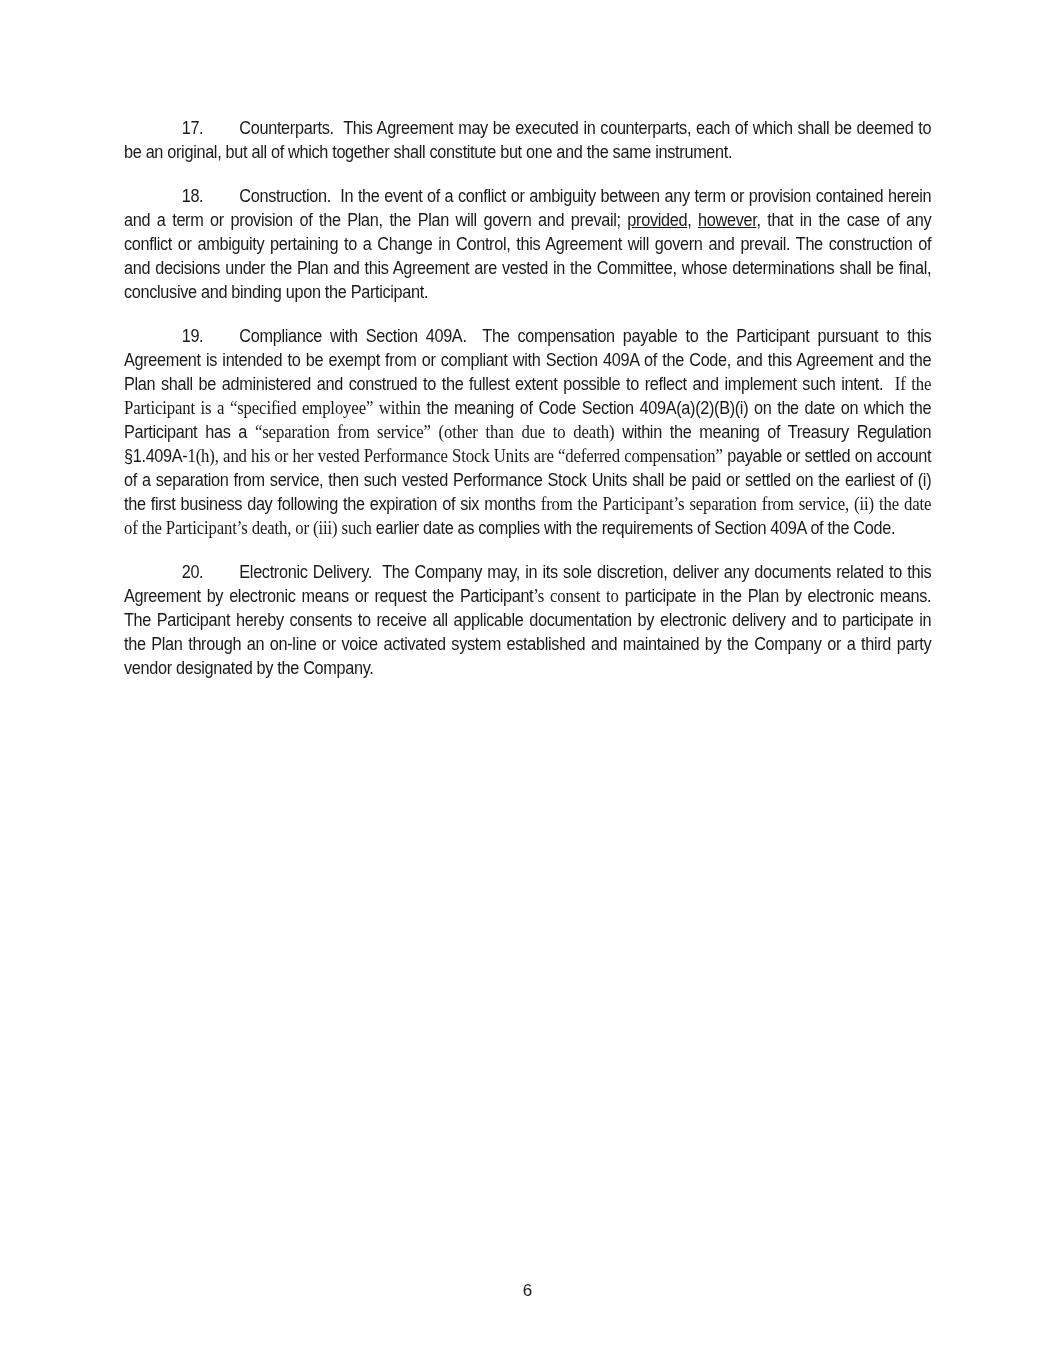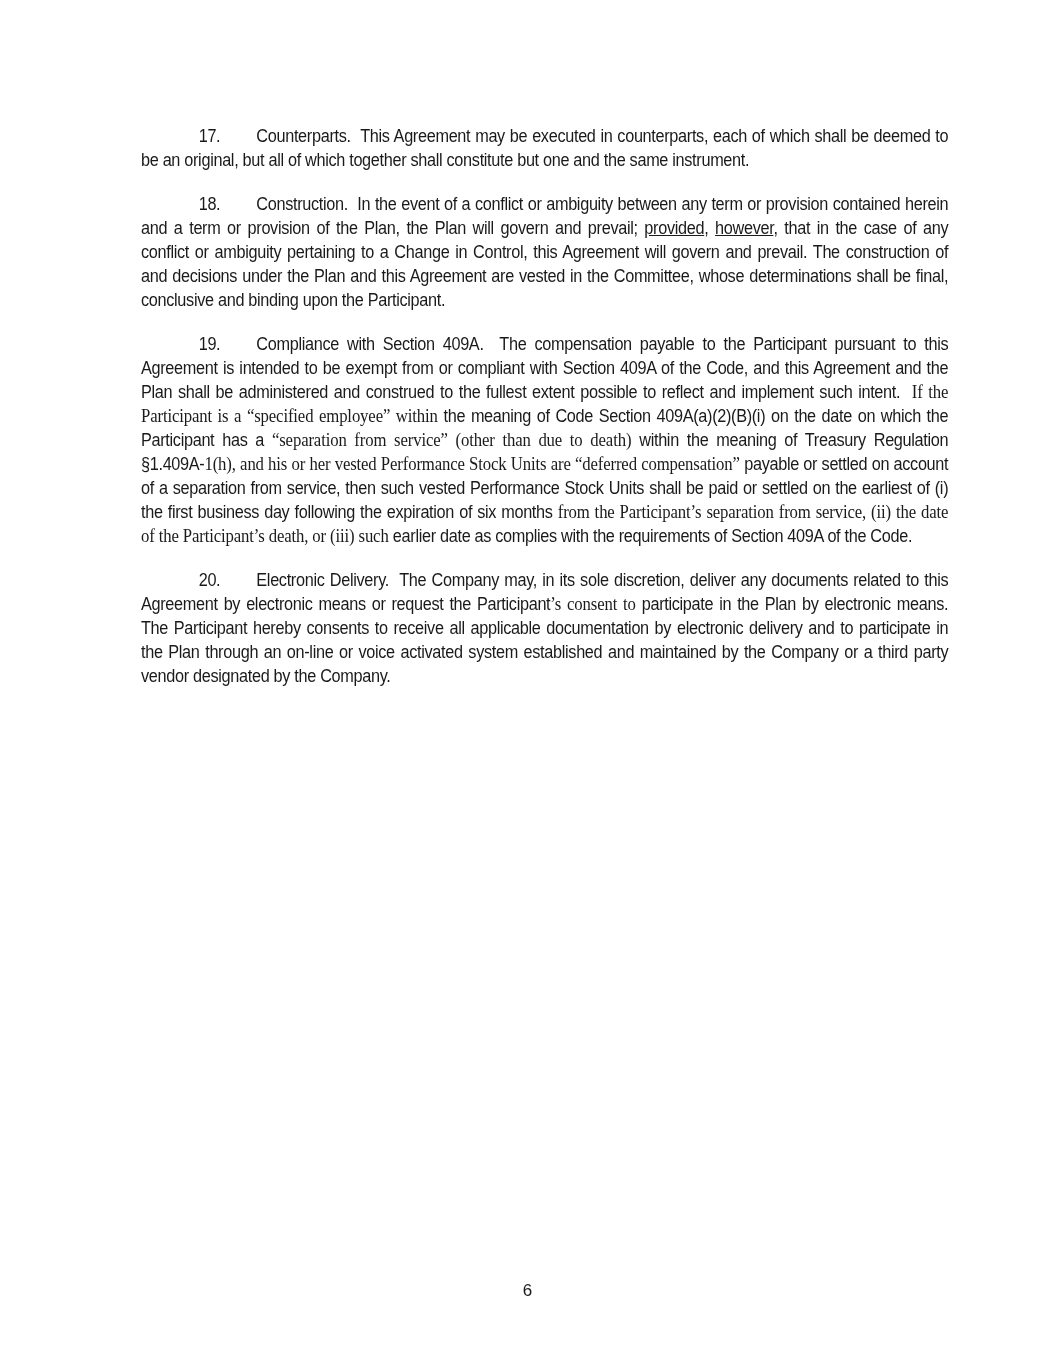--- a/index.html
+++ b/index.html
@@ -11,23 +11,22 @@
       width: 1055px;
       height: 1365px;
       position: relative;
       overflow: hidden;
       color: #1a1a1a;
       font-family: "Liberation Sans", sans-serif;
     }
     .page {
       position: absolute;
       left: 124px;
-      top: 124px;
+      top: 116px;
       width: 807px;
-      margin-left: 17px;
     }
     .para {
       margin: 0 0 20px 0;
       font-size: 17.5px;
       line-height: 24px;
       text-align: justify;
       letter-spacing: -0.35px;
       word-spacing: 0px;
       transform: scaleX(0.93);
       transform-origin: left top;

